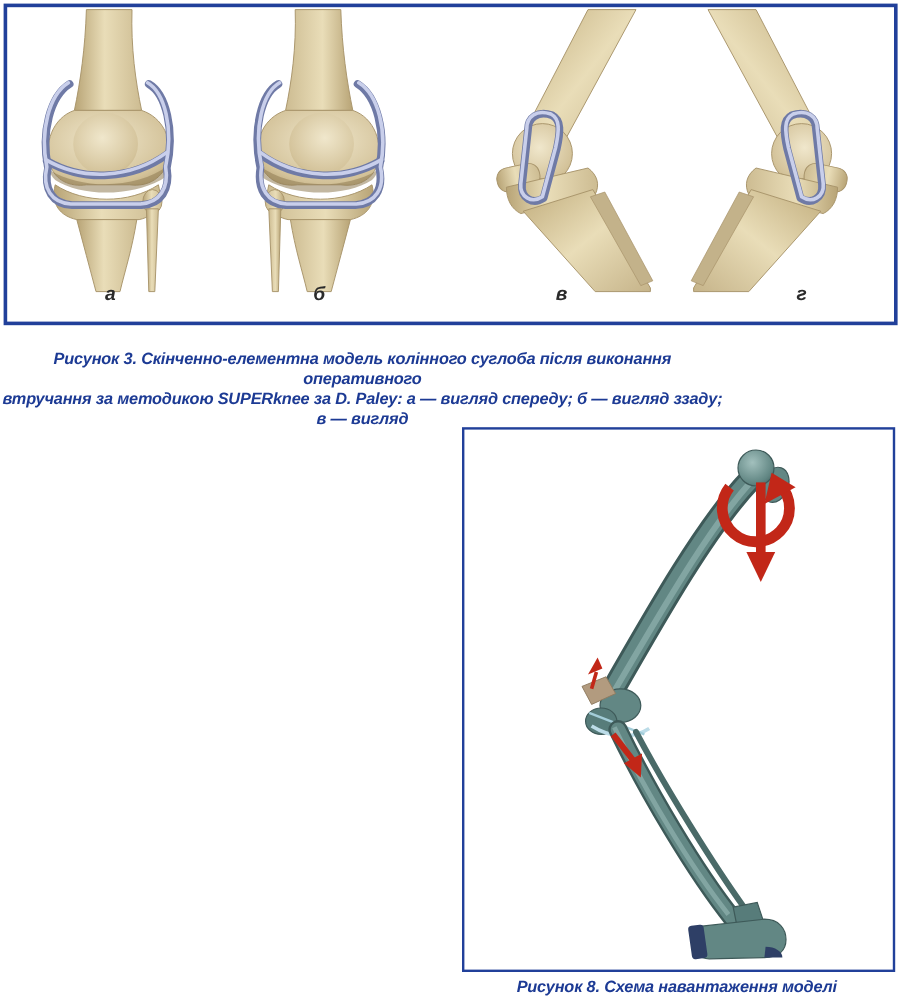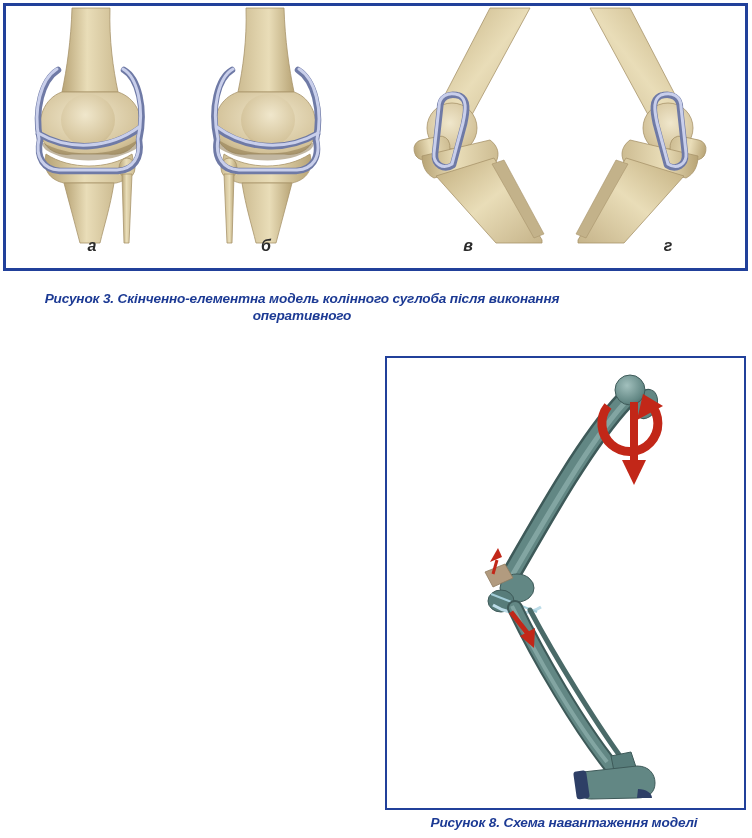--- a/index.html
+++ b/index.html
@@ -97,20 +97,21 @@
   </svg>
 
   <div class="plabel" style="left:86px">а</div>
   <div class="plabel" style="left:260px">б</div>
   <div class="plabel" style="left:462px">в</div>
   <div class="plabel" style="left:662px">г</div>
 </figure>
 
 <div class="cap" id="cap3">
   <div>Рисунок 3. Скінченно-елементна модель колінного суглоба після виконання оперативного</div>
+  <div>втручання за методикою SUPERknee за D. Paley: а — вигляд спереду; б — вигляд ззаду; в — вигляд</div>
 </div>
 
 <figure class="figbox" id="fig4">
   <svg width="357" height="450" viewBox="0 0 357 450" aria-hidden="true">
     <defs>
       <radialGradient id="tealHead" cx="0.4" cy="0.35" r="0.8">
         <stop offset="0" stop-color="#a2c0bd"></stop>
         <stop offset="0.7" stop-color="#628784"></stop>
         <stop offset="1" stop-color="#44625f"></stop>
       </radialGradient>

